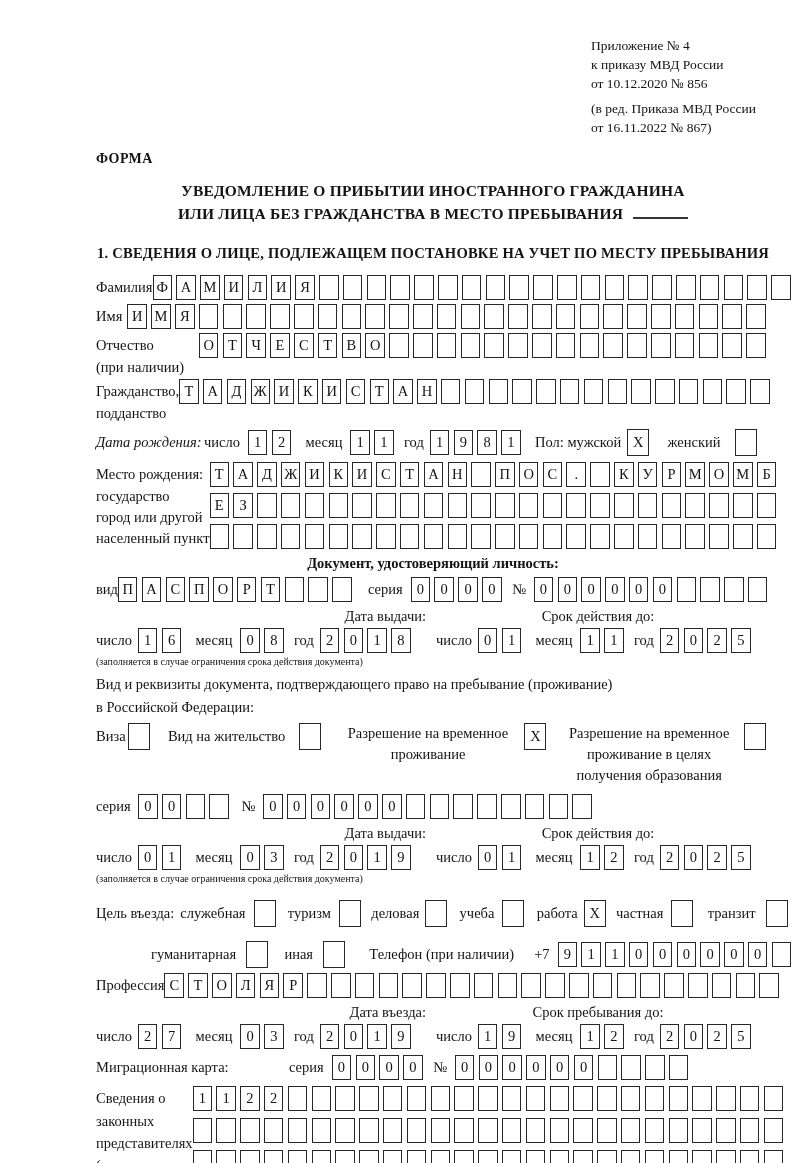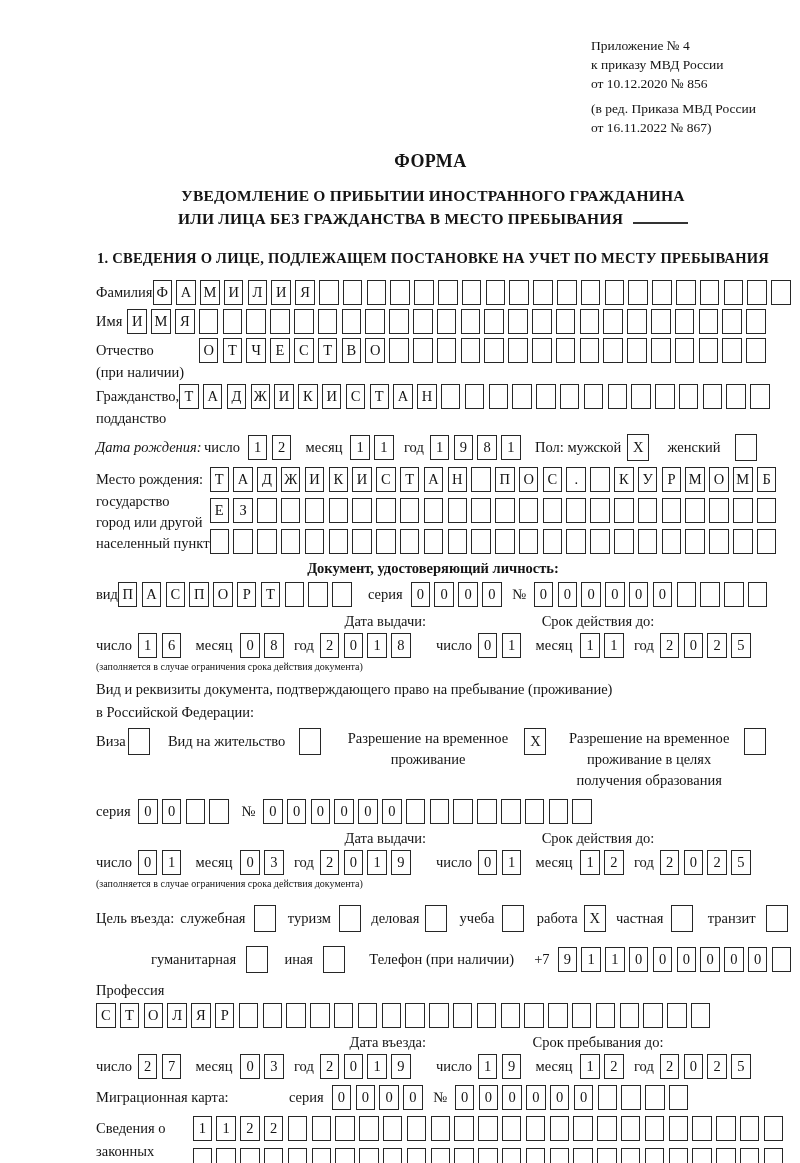--- a/index.html
+++ b/index.html
@@ -3,21 +3,21 @@
 <meta charset="utf-8">
 <style>
   html,body{margin:0;padding:0;background:#888;}
   .page{
     width:800px;height:1163px;margin:0 auto;background:#ffffff;color:#141414;
     font-family:"Liberation Serif","DejaVu Serif",serif;
     box-sizing:border-box;padding:36px 30px 0 96px;overflow:hidden;position:relative;
   }
   .hdr{margin-left:495px;font-size:13.5px;line-height:19px;}
   .hdr .amend{margin-top:6px;}
-  .forma{text-align:center;font-weight:bold;font-size:18px;margin-top:14px;padding-right:5px;letter-spacing:.4px;}
+  .forma{text-align:left;font-weight:bold;font-size:14px;margin-top:14px;padding-right:5px;letter-spacing:.4px;}
   .title{text-align:center;font-weight:bold;font-size:15.5px;line-height:23px;margin-top:12px;letter-spacing:.2px;}
   .uline{display:inline-block;width:55px;border-bottom:2.2px solid #333;height:13px;margin-left:10px;}
   .sec{text-align:center;font-weight:bold;font-size:14.6px;margin-top:20px;letter-spacing:.2px;}
   .form{margin-top:13px;font-size:14.5px;}
   .frow{display:flex;align-items:flex-start;margin-bottom:4px;}
   .boxes{display:flex;flex-wrap:nowrap;}
   .cell{flex:none;width:19.5px;height:25px;border:1.7px solid #272727;margin-right:4.3px;
         display:flex;align-items:center;justify-content:center;font-size:14.5px;
         box-sizing:border-box;background:#fff;}
   .cb .cell{width:22px;height:27px;}
@@ -550,21 +550,21 @@
           <span class="cell">0</span>
           <span class="cell">0</span>
           <span class="cell">0</span>
           <span class="cell">0</span>
           <span class="cell">0</span>
           <span class="cell">0</span>
           <span class="cell"></span>
         </span>
     </div>
 
-    <div class="frow" style="margin-top:5px;flex-direction:column;">
+    <div class="frow" style="margin-top:5px;">
       <span class="lbl" style="width:85px;">Профессия</span>
       <span class="boxes">
           <span class="cell">С</span>
           <span class="cell">Т</span>
           <span class="cell">О</span>
           <span class="cell">Л</span>
           <span class="cell">Я</span>
           <span class="cell">Р</span>
           <span class="cell"></span>
           <span class="cell"></span>

